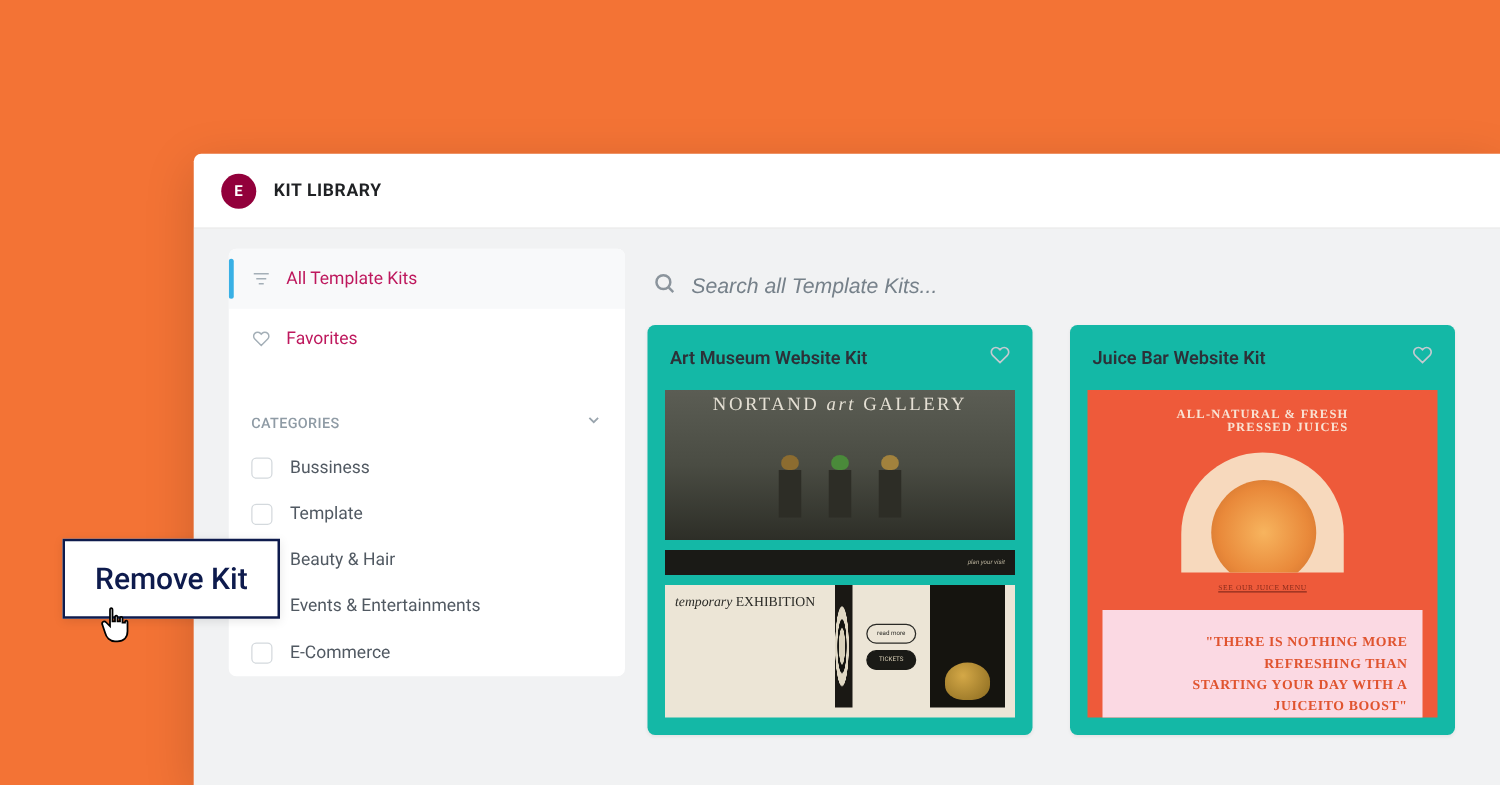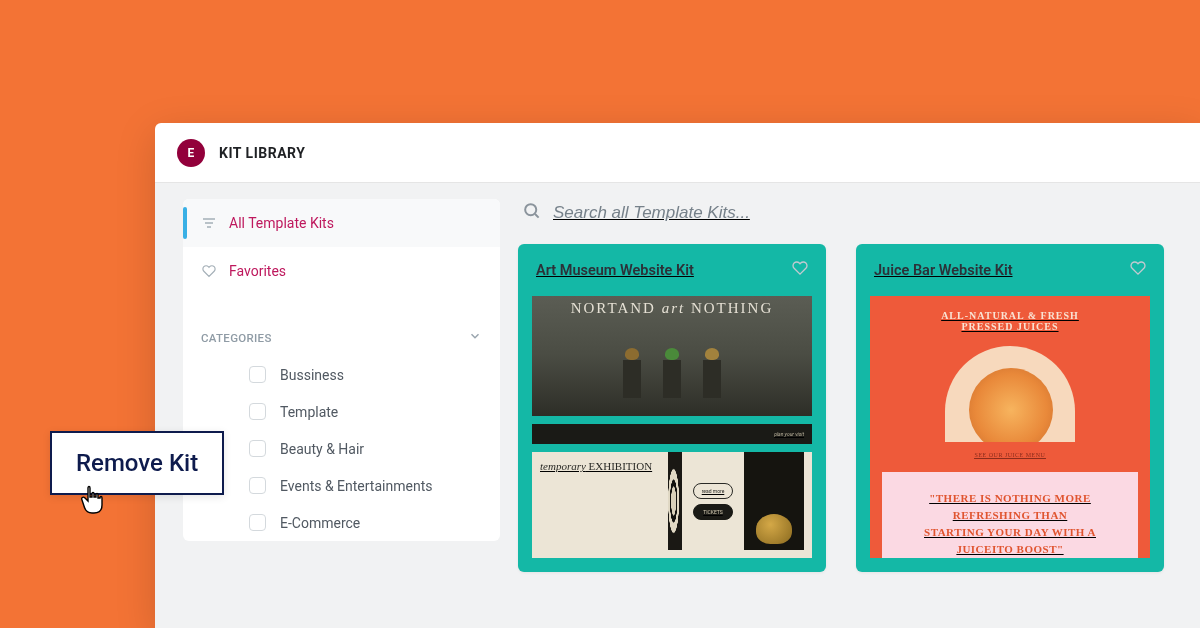--- a/index.html
+++ b/index.html
@@ -102,39 +102,37 @@
   font-size: 11.5px;
   letter-spacing: 0.3px;
   color: #8f9ba5;
   font-weight: 500;
 }
 .chevron {
   color: #9aa5ae;
 }
 .category-item {
   display: flex;
-  align-items: center;
+  align-items: flex-start;
   padding: 10px 18px;
   font-size: 14px;
   color: #515962;
   cursor: pointer;
-  margin-left: 48px;
 }
 .checkbox {
   width: 17px;
   height: 17px;
   border: 1.5px solid #d4d9dd;
   border-radius: 4px;
   margin-right: 14px;
   flex-shrink: 0;
 }
 .content {
   flex: 1;
-  padding: 0 0 0 18px;
-  text-decoration: underline;
+  padding: 16px 0 0 18px;
 }
 .search-bar {
   display: flex;
   align-items: center;
   padding: 18px 0 20px 4px;
 }
 .search-icon {
   color: #8b949c;
   margin-right: 12px;
 }
@@ -299,21 +297,21 @@
   margin-top: 4px;
 }
 
 .juice {
   height: 262px;
   background: #ee5a3a;
   display: flex;
   flex-direction: column;
   align-items: center;
   padding: 14px 12px 0 12px;
-  text-align: center;
+  text-align: right;
   font-family: Georgia, serif;
 }
 .juice-top {
   font-size: 10px;
   letter-spacing: 1px;
   color: #f9e3d4;
   font-weight: 700;
 }
 .juice-circle {
   width: 130px;
@@ -458,21 +456,21 @@
                   <path d="M20.84 4.61a5.5 5.5 0 0 0-7.78 0L12 5.67l-1.06-1.06a5.5 5.5 0 0 0-7.78 7.78L12 21.23l8.84-8.84a5.5 5.5 0 0 0 0-7.78z"></path>
                 </svg>
             </span>
           </div>
           <div class="card-preview">
             <div class="museum">
               <div class="museum-hero">
                 <div class="museum-hero-title">
                   <span>NORTAND</span>
                   <span class="ital">art</span>
-                  <span>NOTHING</span>
+                  <span>GALLERY</span>
                 </div>
                 <div class="hall">
                   <div class="pedestal p1"></div>
                   <div class="pedestal p2"></div>
                   <div class="pedestal p3"></div>
                 </div>
               </div>
               <div class="museum-strip">
                 <span></span>
                 <span>plan your visit</span>

